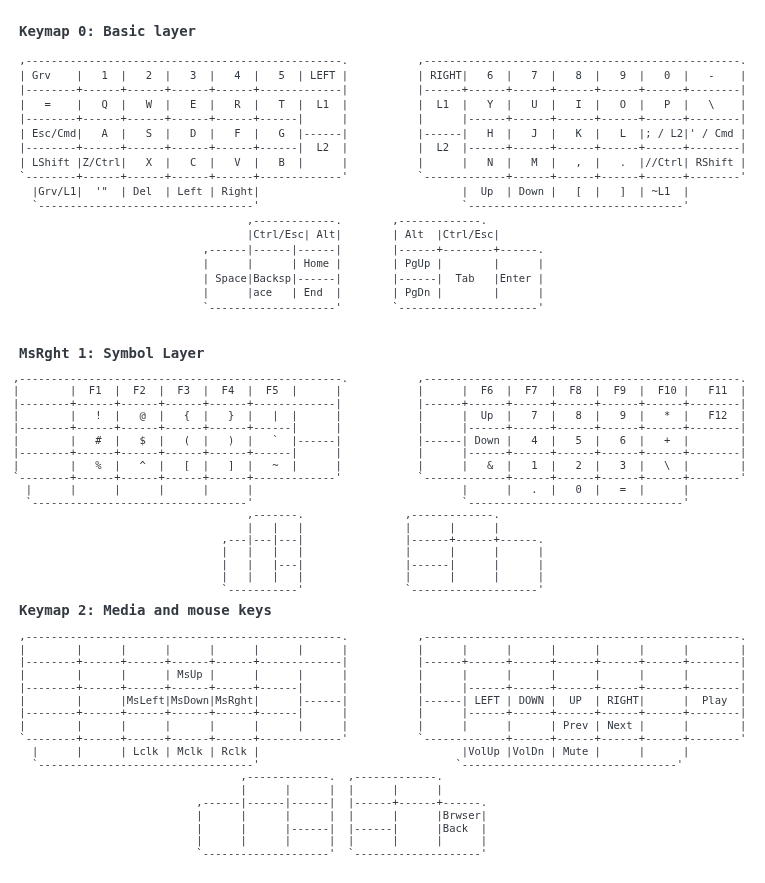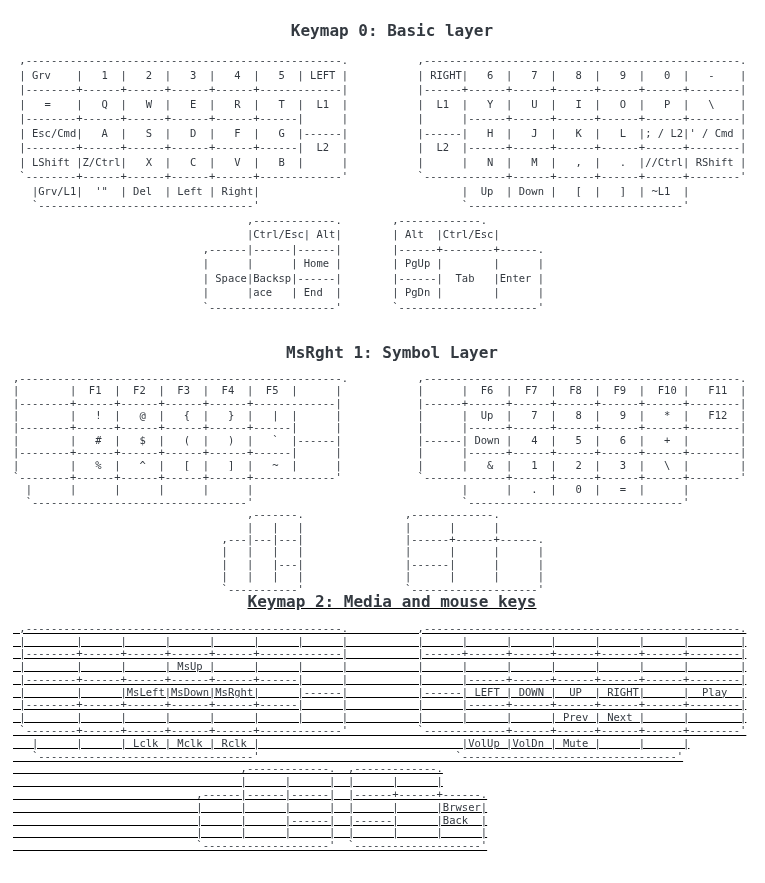--- a/index.html
+++ b/index.html
@@ -13,43 +13,42 @@
   .page {
     box-sizing: border-box;
     width: 765px;
     height: 883px;
     padding: 24px 0 0 13px;
     background: #ffffff;
   }
   .section { display: block; }
   .title {
     font-family: "DejaVu Sans Mono", "Liberation Mono", monospace;
-    font-size: 16px;
+    font-size: 14px;
     font-weight: bold;
     color: #333940;
     margin-left: 6px;
     white-space: pre;
-    text-align: center;
   }
   pre.ascii {
     margin: 0;
     padding: 0;
     font-family: "DejaVu Sans Mono", "Liberation Mono", monospace;
     font-size: 10.5px;
     font-weight: normal;
     color: #333940;
     white-space: pre;
   }
   
   .s0 .title { line-height: 14.5px; margin-bottom: 14.5px; }
   .s0 pre.ascii { line-height: 14.5px; }
   .s1 { margin-top: 33px; }
   .s1 .title { line-height: 12.4px; margin-bottom: 12.4px; }
   .s1 pre.ascii { line-height: 12.4px; }
-  .s2 { margin-top: 1px; text-decoration: underline; }
+  .s2 { margin-top: 9px; }
   .s2 .title { line-height: 12.8px; margin-bottom: 12.8px; }
   .s2 pre.ascii { line-height: 12.8px; }
 </style>
 </head>
 <body>
 
 <div class="page">
 
   <div class="section s0">
     <div class="title">Keymap 0: Basic layer</div>

